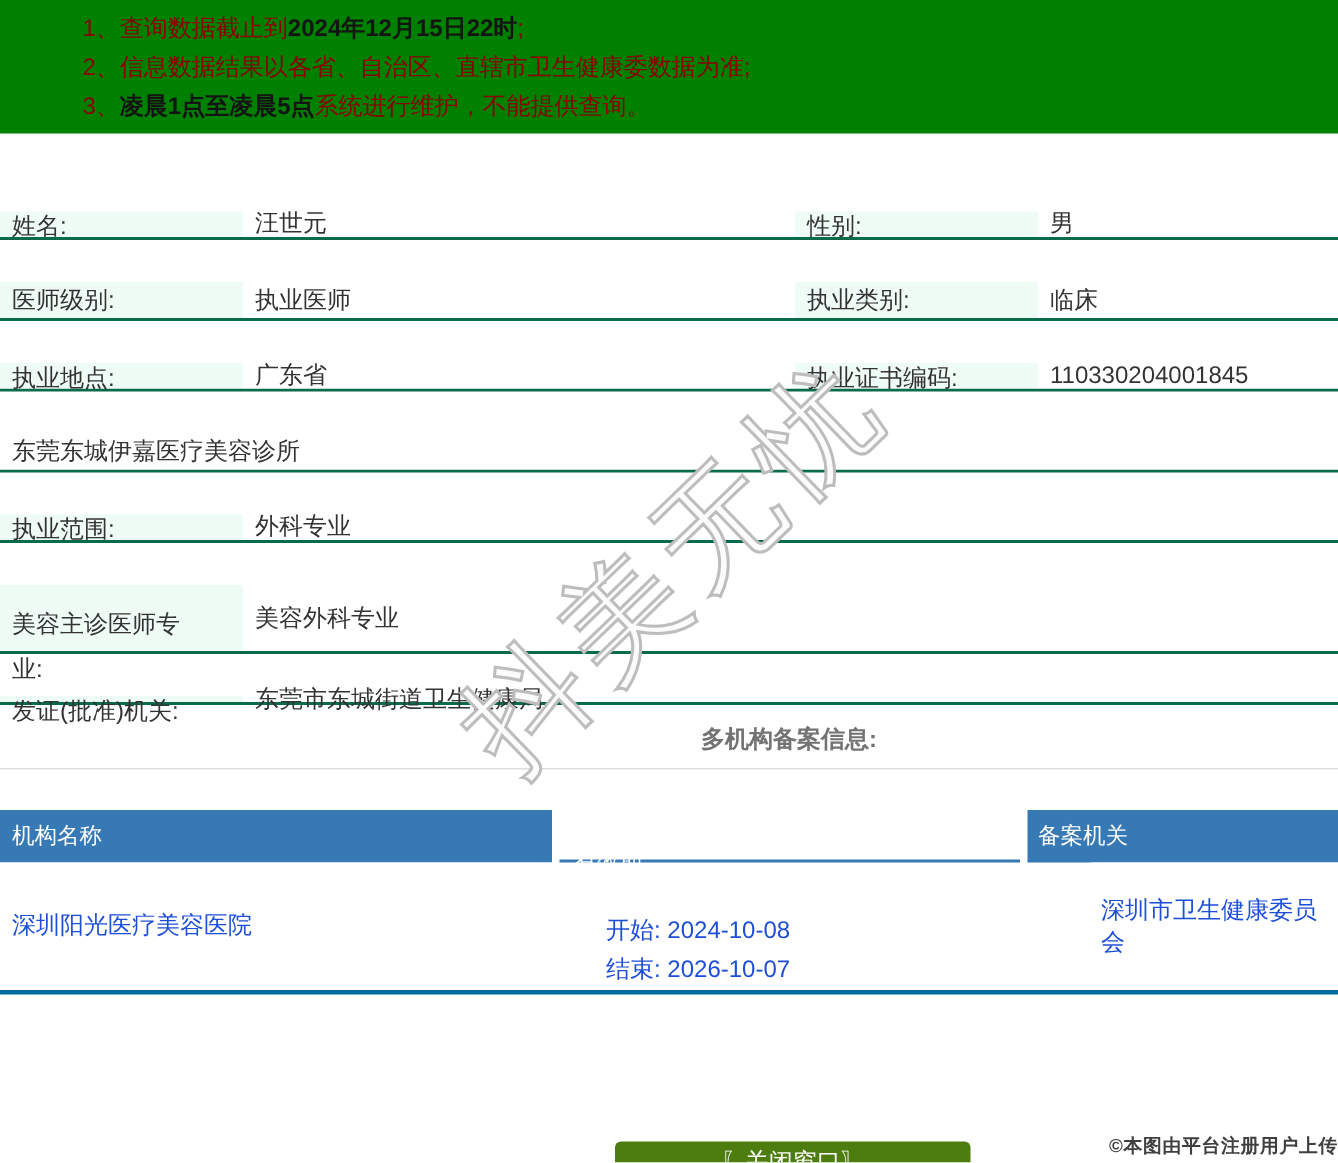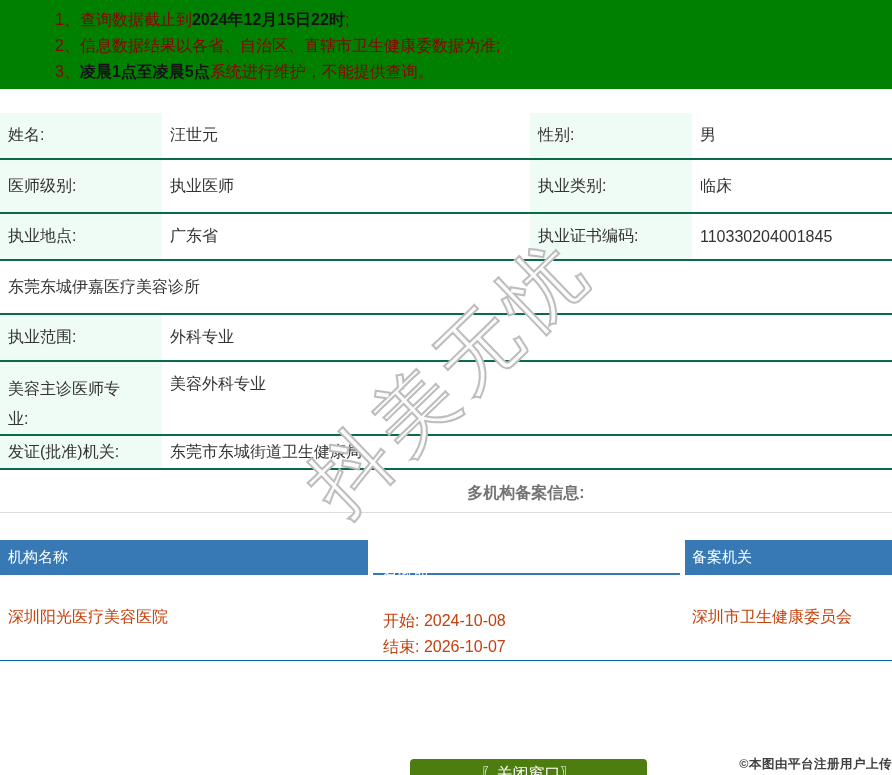--- a/index.html
+++ b/index.html
@@ -8,40 +8,40 @@
 
   
   .notice-header{height:89px;background:#008000;box-sizing:border-box;padding:7px 10px 0 55px;}
   .notice-line{font-size:16px;line-height:26px;color:#8b0000;white-space:nowrap;}
   .notice-line b{color:#141414;font-weight:bold;}
 
   
   .info-table{margin-top:24px;}
   .irow{display:flex;align-items:stretch;border-bottom:2px solid #0a6b4a;box-sizing:border-box;font-size:16px;color:#333;}
   .h47{height:47px;} .h46{height:54px;} .h74{height:74px;} .h50{height:34px;}
-  .cell{display:flex;align-items:center;box-sizing:border-box;}
+  .cell{display:flex;align-items:center;box-sizing:border-box;margin-top:28px;}
   .cell.label{width:162px;background:#effbf5;padding:0 30px 0 8px;flex-wrap:wrap;}
   .cell.value{padding-left:8px;background:#fff;}
   .w368{width:368px;}
   .grow{flex:1;}
   .irow.tall .cell{align-items:flex-start;padding-top:12px;}
   .irow.tall .cell.label{line-height:30px;}
 
   
   .section-title{height:43px;box-sizing:border-box;padding-top:13px;padding-left:160px;text-align:center;
     font-size:16px;font-weight:bold;color:#737373;border-bottom:1px solid #ddd;}
 
   
   .rec-table{margin-top:27px;font-size:15px;}
   .rec-head{display:flex;height:35px;}
   .hcell{background:#3779b5;color:#fff;display:flex;align-items:center;box-sizing:border-box;}
   .rc1{width:368px;padding-left:8px;margin-right:5px;}
   .rc2{width:307px;padding-left:10px;margin-right:5px;margin-top:33px;}
   .rc3{flex:1;padding-left:7px;}
-  .rec-row{display:flex;min-height:70px;border-bottom:1px solid #0369a1;color:#c2410c;font-size:16px;}
+  .rec-row{display:flex;min-height:70px;border-bottom:3px solid #0369a1;color:#1d4ed8;font-size:16px;gap:21px;}
   .dcell{display:flex;align-items:center;box-sizing:border-box;background:#fff;}
   .validity{flex-direction:column;align-items:flex-start;justify-content:center;line-height:26px;}
 
   
   .close-btn{display:block;margin:98px 0 0 410px;width:237px;height:30px;background:#4d7c0f;
     border:none;border-bottom:1px solid #2e6698;border-radius:4px;color:#fff;font-size:16px;
     font-family:inherit;cursor:pointer;padding:0;line-height:28px;}
 
   
   .watermark{position:absolute;left:450px;top:378px;transform:translate(-50%,-50%) rotate(-44deg);

